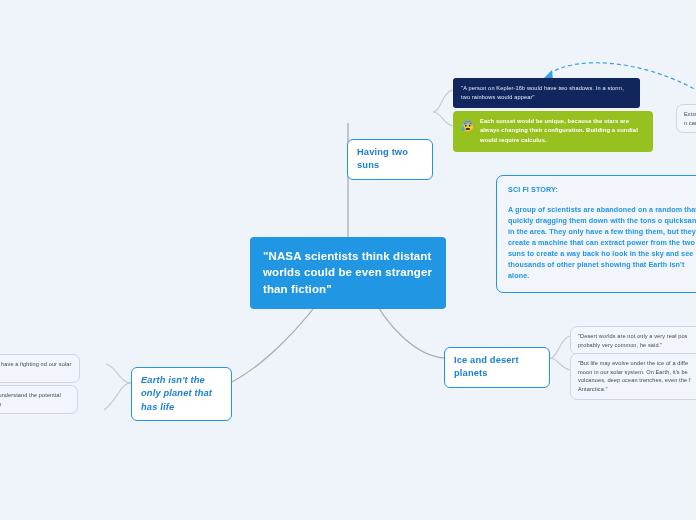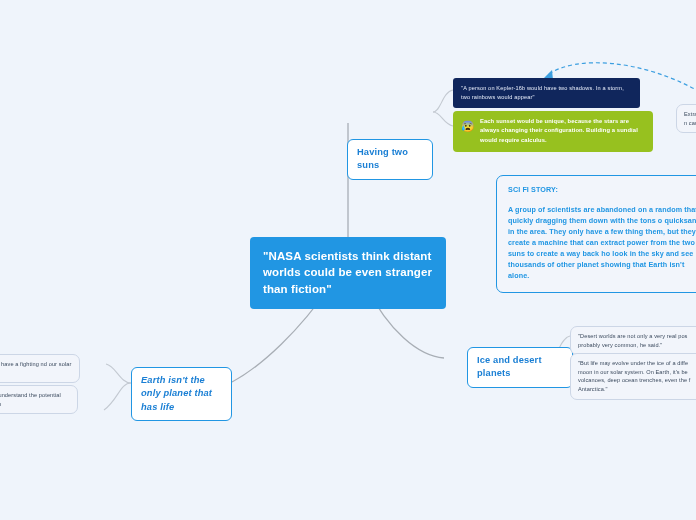--- a/index.html
+++ b/index.html
@@ -62,21 +62,21 @@
     padding: 6px 9px;
     text-align: left;
   }
   #node-two-suns {
     left: 347px;
     top: 95px;
     width: 86px;
     margin-top: 44px;
   }
   #node-ice-desert {
-    left: 467px;
+    left: 444px;
     top: 347px;
     width: 106px;
   }
   #node-earth-life {
     left: 131px;
     top: 367px;
     width: 101px;
     font-style: italic;
   }
 

